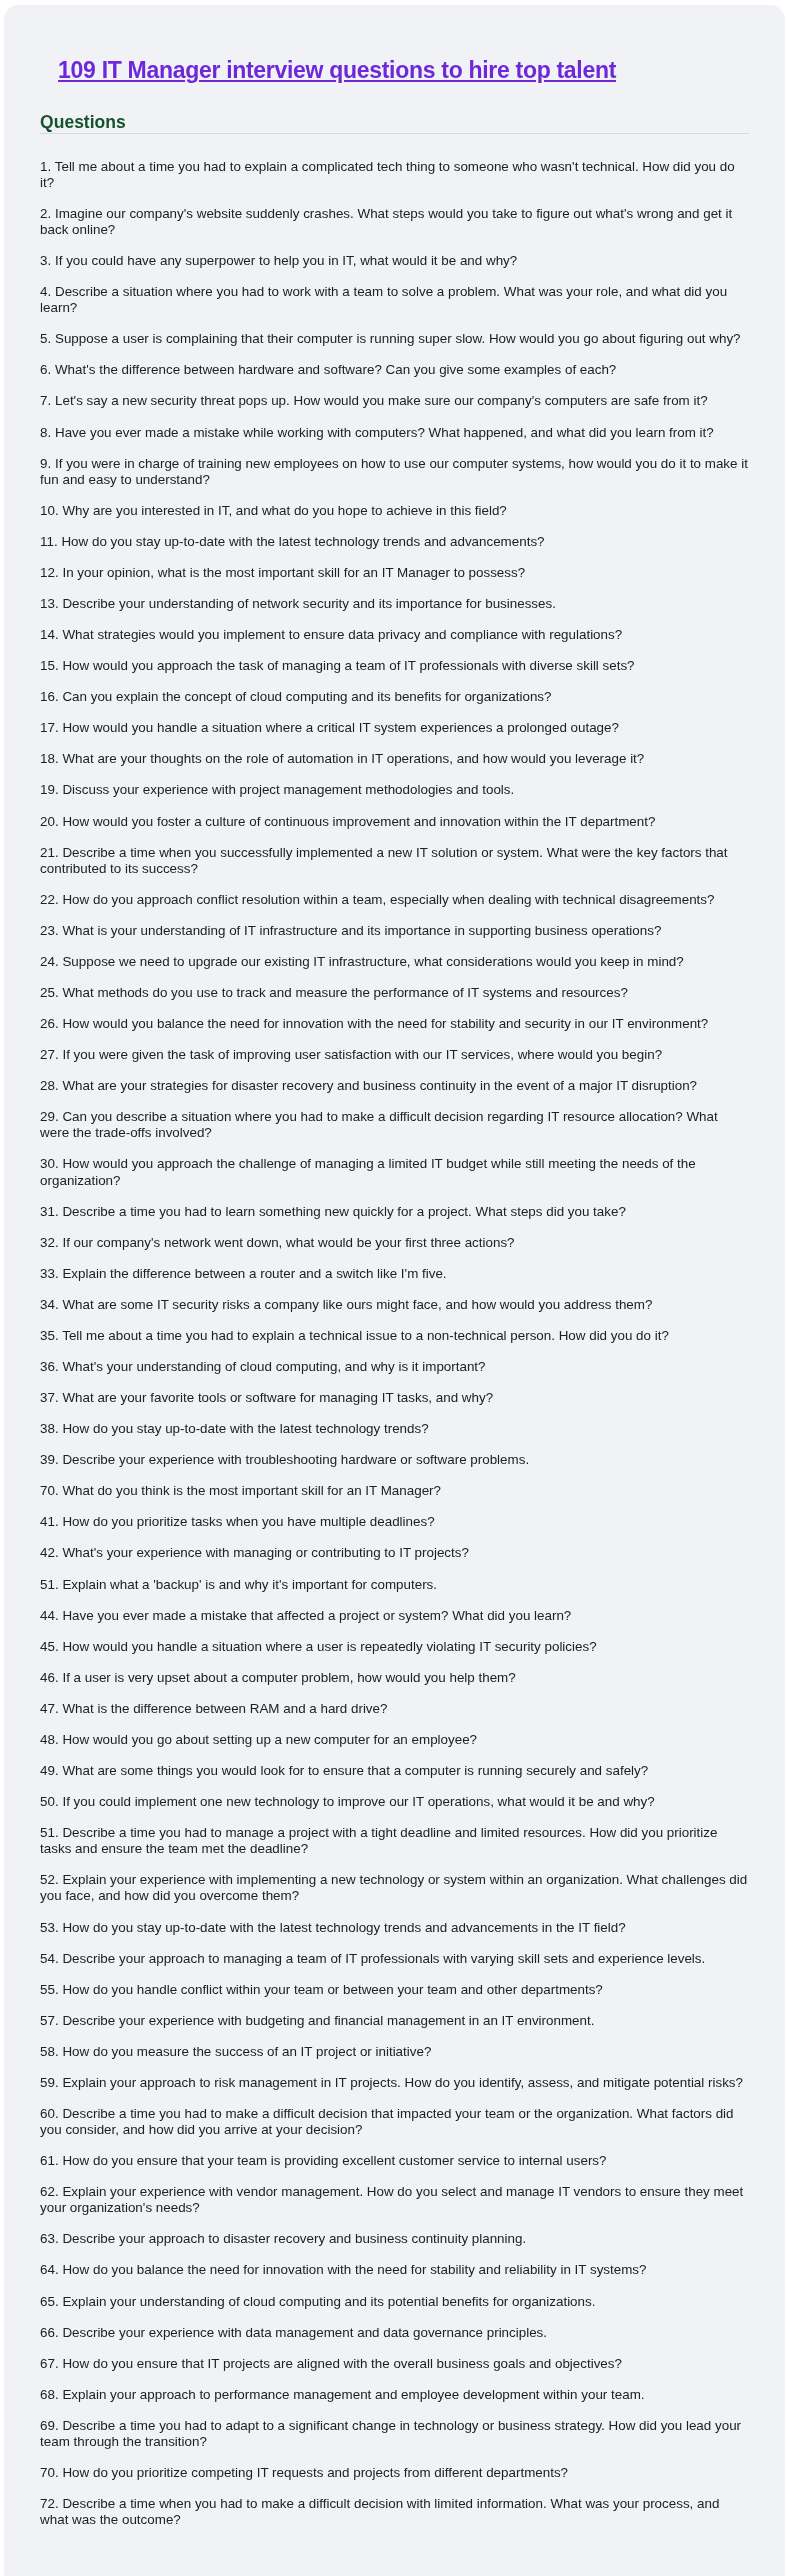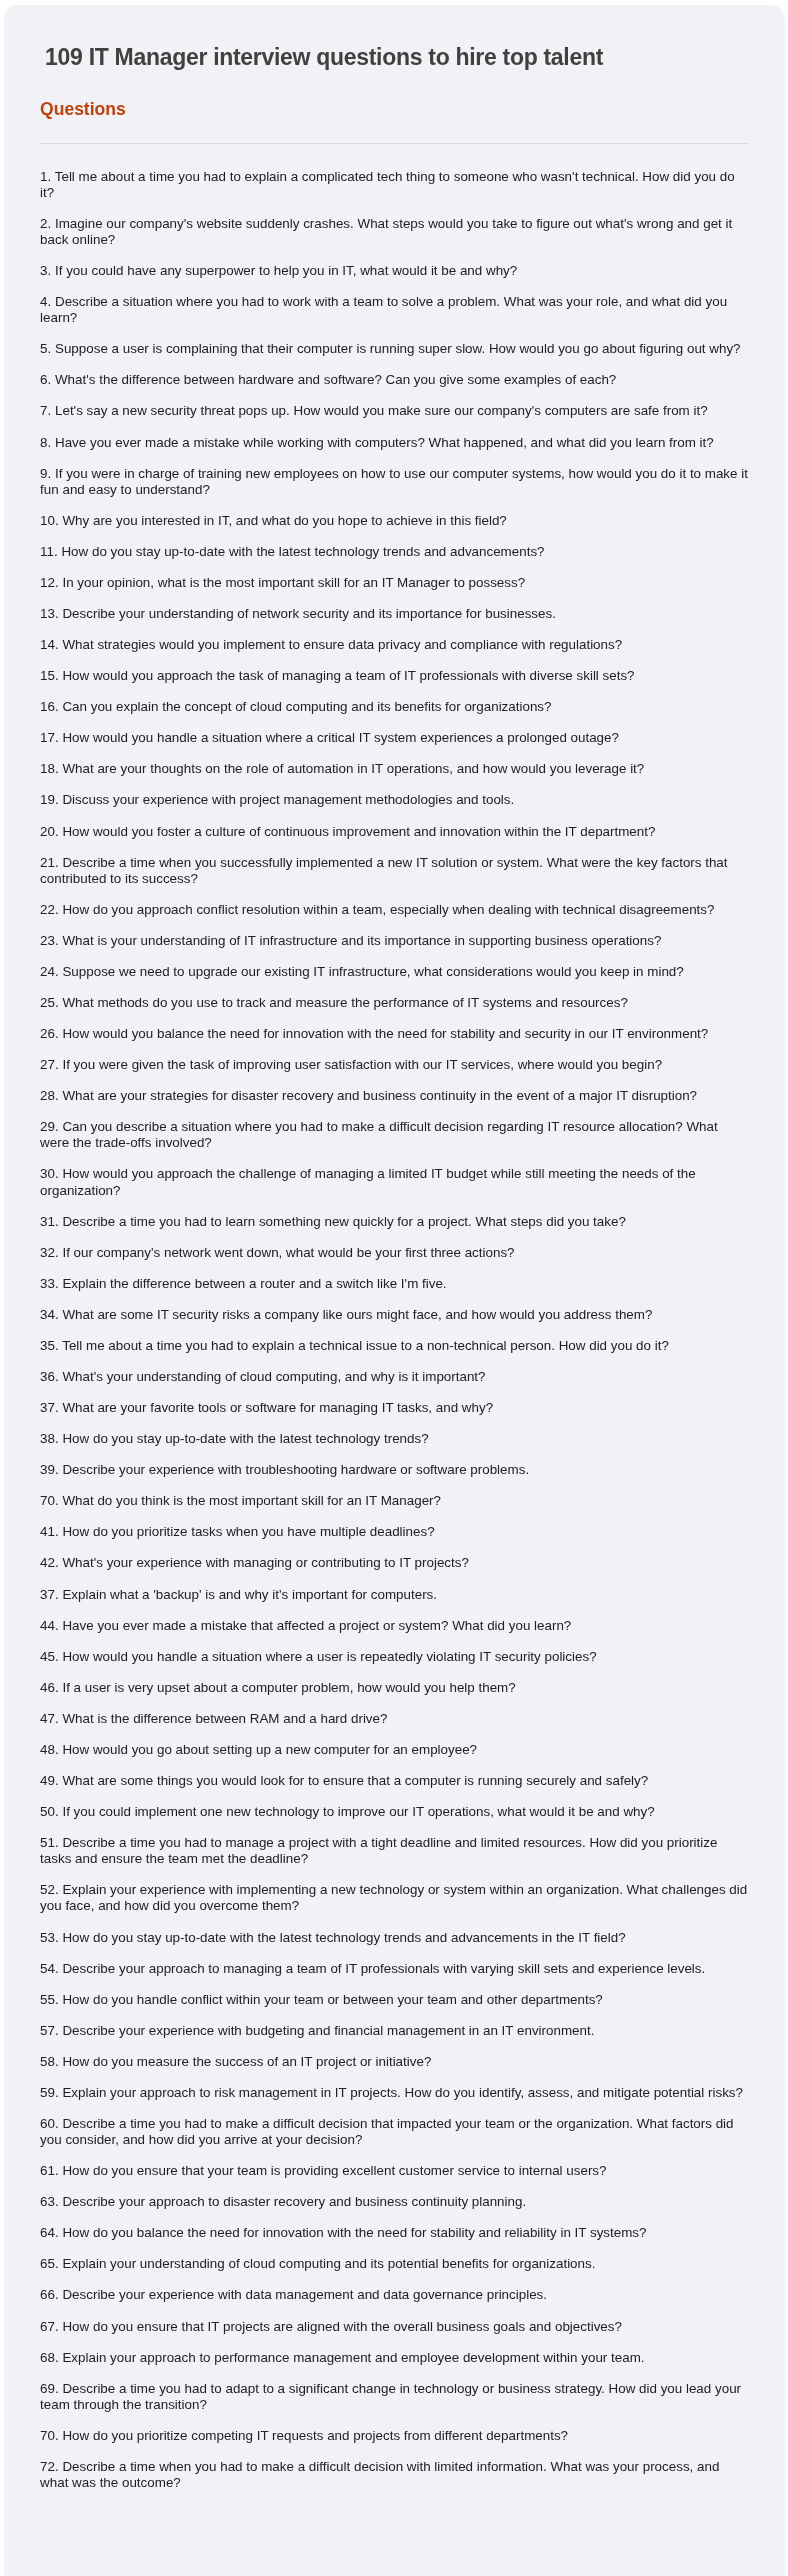--- a/index.html
+++ b/index.html
@@ -11,33 +11,34 @@
   }
   .content-card {
     box-sizing: border-box;
     margin: 5.2px 3.1px 0 4.1px;
     background: #f1f2f5;
     border-radius: 14.4px 14.4px 0 0;
     min-height: 3714px;
     padding: 35px 36px 62px 36px;
   }
   .page-title {
-    margin: 5px;
+    margin: 18px;
     font-size: 23px;
     line-height: 1.1;
     font-weight: bold;
-    color: #404040;
+    color: #6d28d9;
     letter-spacing: -0.3px;
+    text-decoration: underline;
   }
   .section-heading {
-    margin: 30px 0 23px 0;
+    margin: 30px 0 0 0;
     font-size: 17.5px;
     line-height: 1.1;
     font-weight: bold;
-    color: #c2410c;
+    color: #14532d;
   }
   .section-divider {
     border: none;
     border-top: 0.5px solid #d7d9dd;
     margin: 0 0 25px 0;
   }
   .questions-list {
     max-width: 719px;
   }
   .question {
@@ -94,38 +95,39 @@
       <div class="question">33. Explain the difference between a router and a switch like I'm five.</div>
       <div class="question">34. What are some IT security risks a company like ours might face, and how would you address them?</div>
       <div class="question">35. Tell me about a time you had to explain a technical issue to a non-technical person. How did you do it?</div>
       <div class="question">36. What's your understanding of cloud computing, and why is it important?</div>
       <div class="question">37. What are your favorite tools or software for managing IT tasks, and why?</div>
       <div class="question">38. How do you stay up-to-date with the latest technology trends?</div>
       <div class="question">39. Describe your experience with troubleshooting hardware or software problems.</div>
       <div class="question">70. What do you think is the most important skill for an IT Manager?</div>
       <div class="question">41. How do you prioritize tasks when you have multiple deadlines?</div>
       <div class="question">42. What's your experience with managing or contributing to IT projects?</div>
-      <div class="question">37. Explain what a 'backup' is and why it's important for computers.</div>
+      <div class="question">51. Explain what a 'backup' is and why it's important for computers.</div>
       <div class="question">44. Have you ever made a mistake that affected a project or system? What did you learn?</div>
       <div class="question">45. How would you handle a situation where a user is repeatedly violating IT security policies?</div>
       <div class="question">46. If a user is very upset about a computer problem, how would you help them?</div>
       <div class="question">47. What is the difference between RAM and a hard drive?</div>
       <div class="question">48. How would you go about setting up a new computer for an employee?</div>
       <div class="question">49. What are some things you would look for to ensure that a computer is running securely and safely?</div>
       <div class="question">50. If you could implement one new technology to improve our IT operations, what would it be and why?</div>
       <div class="question">51. Describe a time you had to manage a project with a tight deadline and limited resources. How did you prioritize tasks and ensure the team met the deadline?</div>
       <div class="question">52. Explain your experience with implementing a new technology or system within an organization. What challenges did you face, and how did you overcome them?</div>
       <div class="question">53. How do you stay up-to-date with the latest technology trends and advancements in the IT field?</div>
       <div class="question">54. Describe your approach to managing a team of IT professionals with varying skill sets and experience levels.</div>
       <div class="question">55. How do you handle conflict within your team or between your team and other departments?</div>
       <div class="question">57. Describe your experience with budgeting and financial management in an IT environment.</div>
       <div class="question">58. How do you measure the success of an IT project or initiative?</div>
       <div class="question">59. Explain your approach to risk management in IT projects. How do you identify, assess, and mitigate potential risks?</div>
       <div class="question">60. Describe a time you had to make a difficult decision that impacted your team or the organization. What factors did you consider, and how did you arrive at your decision?</div>
       <div class="question">61. How do you ensure that your team is providing excellent customer service to internal users?</div>
+      <div class="question">62. Explain your experience with vendor management. How do you select and manage IT vendors to ensure they meet your organization's needs?</div>
       <div class="question">63. Describe your approach to disaster recovery and business continuity planning.</div>
       <div class="question">64. How do you balance the need for innovation with the need for stability and reliability in IT systems?</div>
       <div class="question">65. Explain your understanding of cloud computing and its potential benefits for organizations.</div>
       <div class="question">66. Describe your experience with data management and data governance principles.</div>
       <div class="question">67. How do you ensure that IT projects are aligned with the overall business goals and objectives?</div>
       <div class="question">68. Explain your approach to performance management and employee development within your team.</div>
       <div class="question">69. Describe a time you had to adapt to a significant change in technology or business strategy. How did you lead your team through the transition?</div>
       <div class="question">70. How do you prioritize competing IT requests and projects from different departments?</div>
       <div class="question">72. Describe a time when you had to make a difficult decision with limited information. What was your process, and what was the outcome?</div>
     </div>

